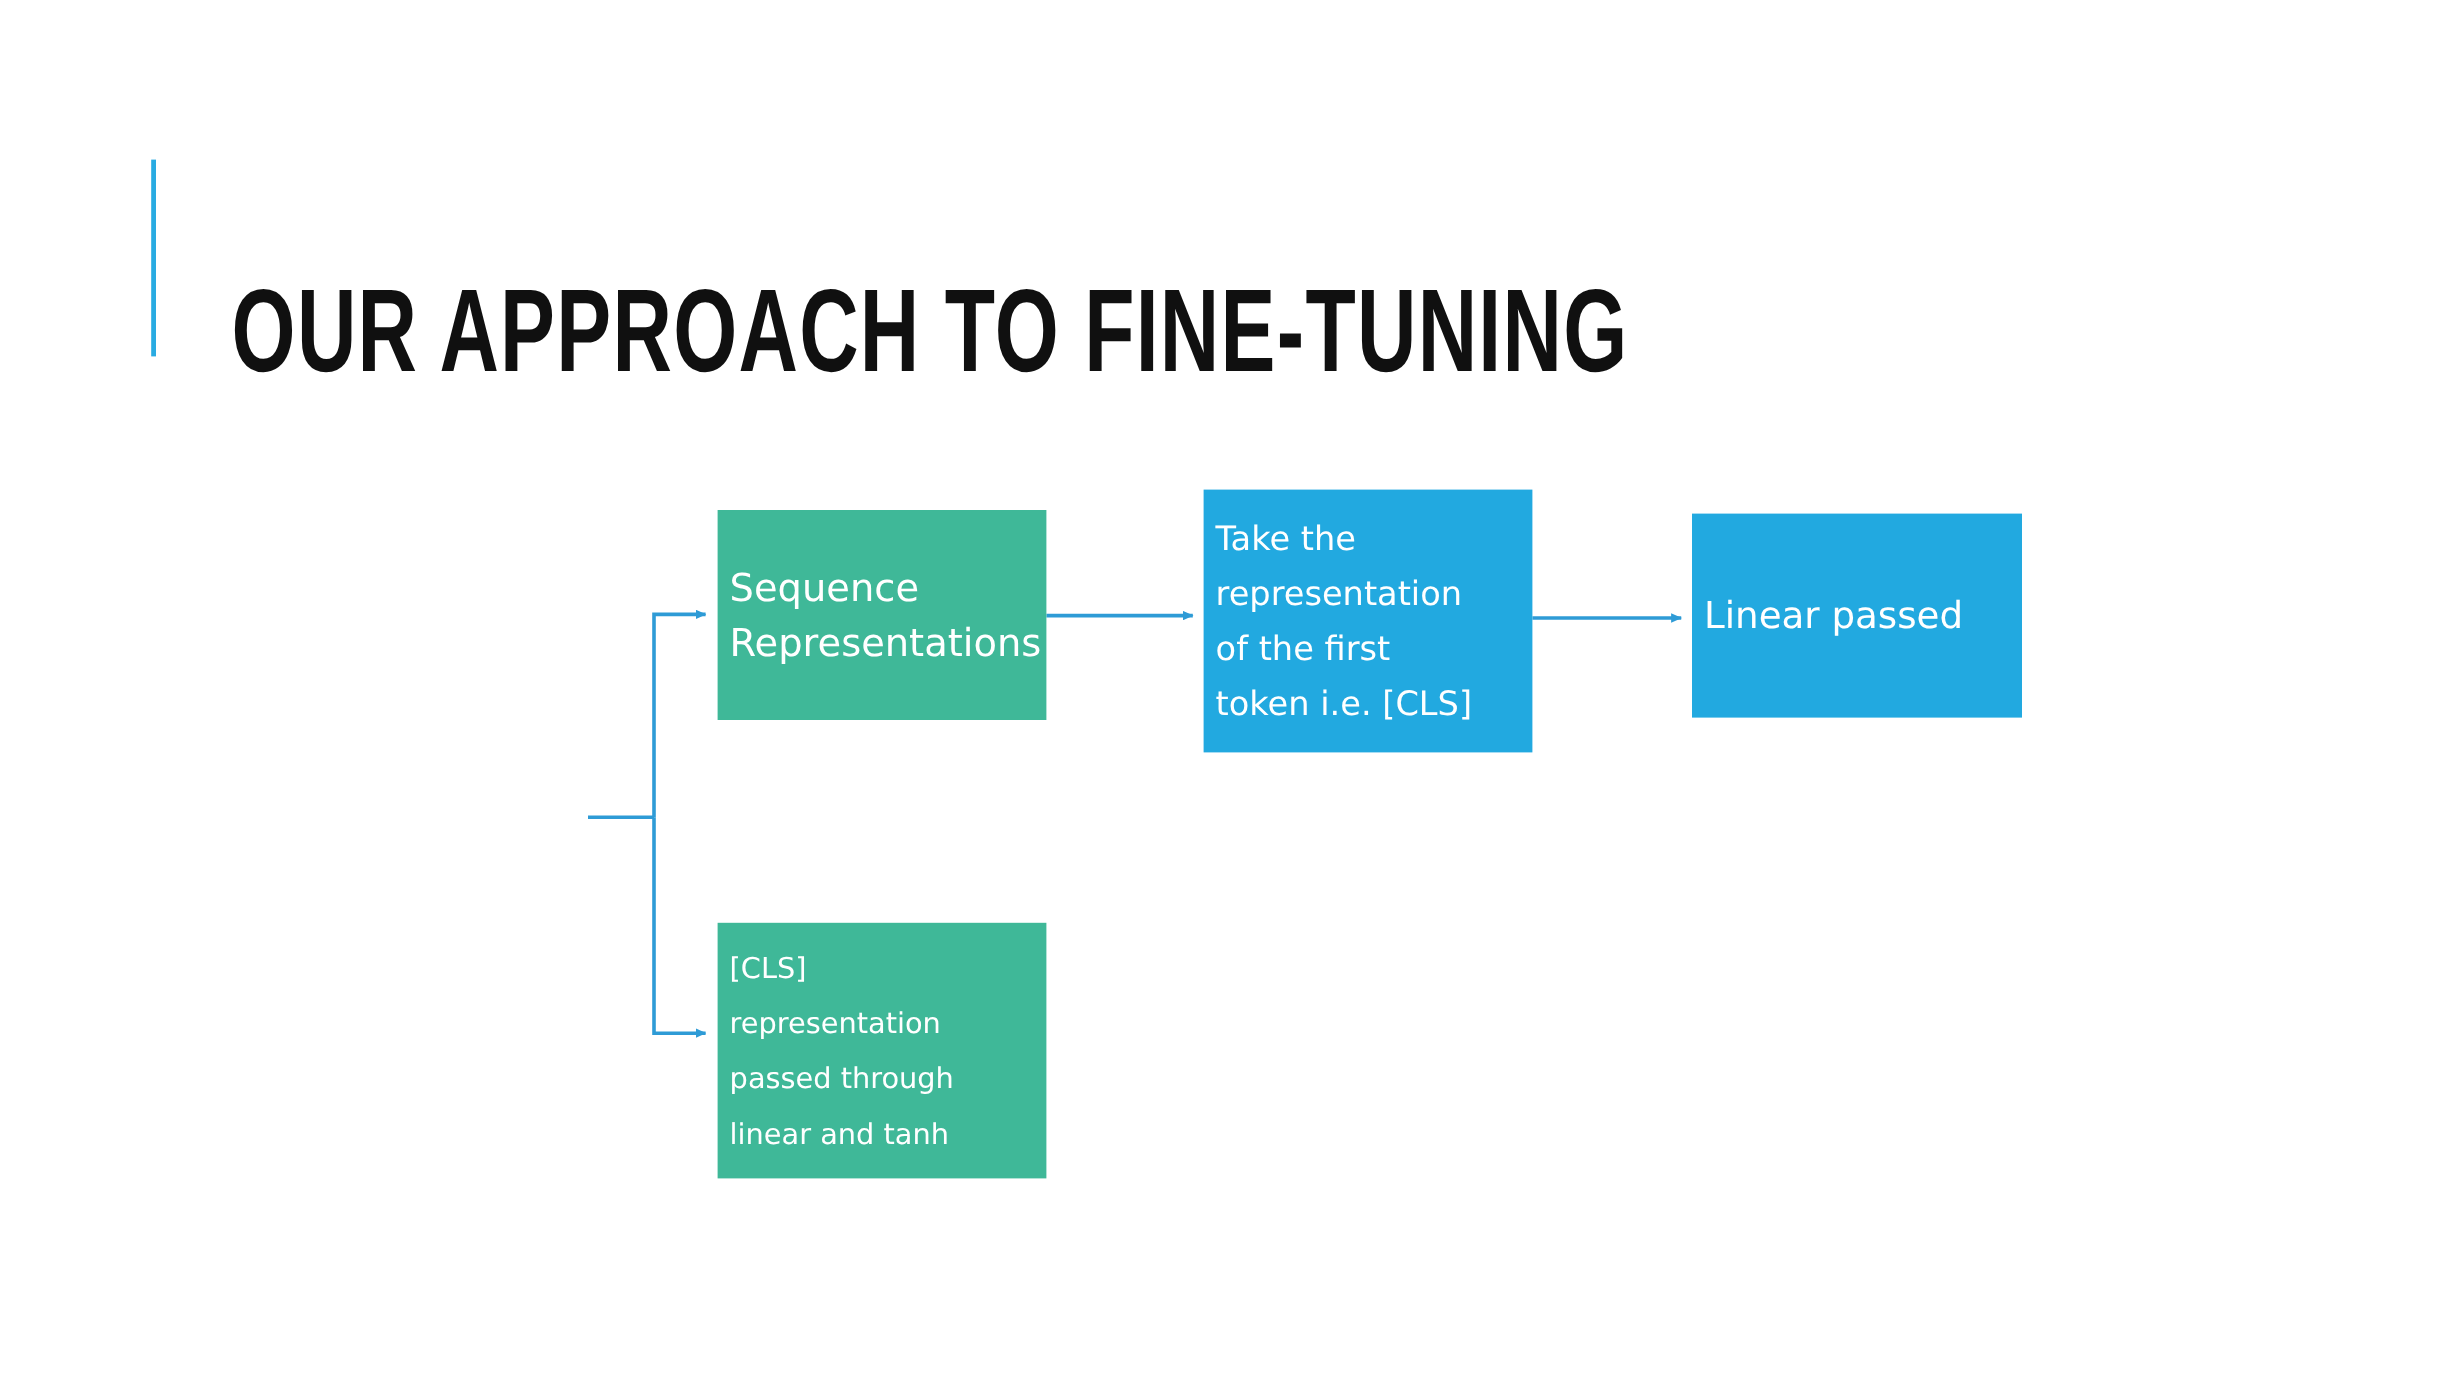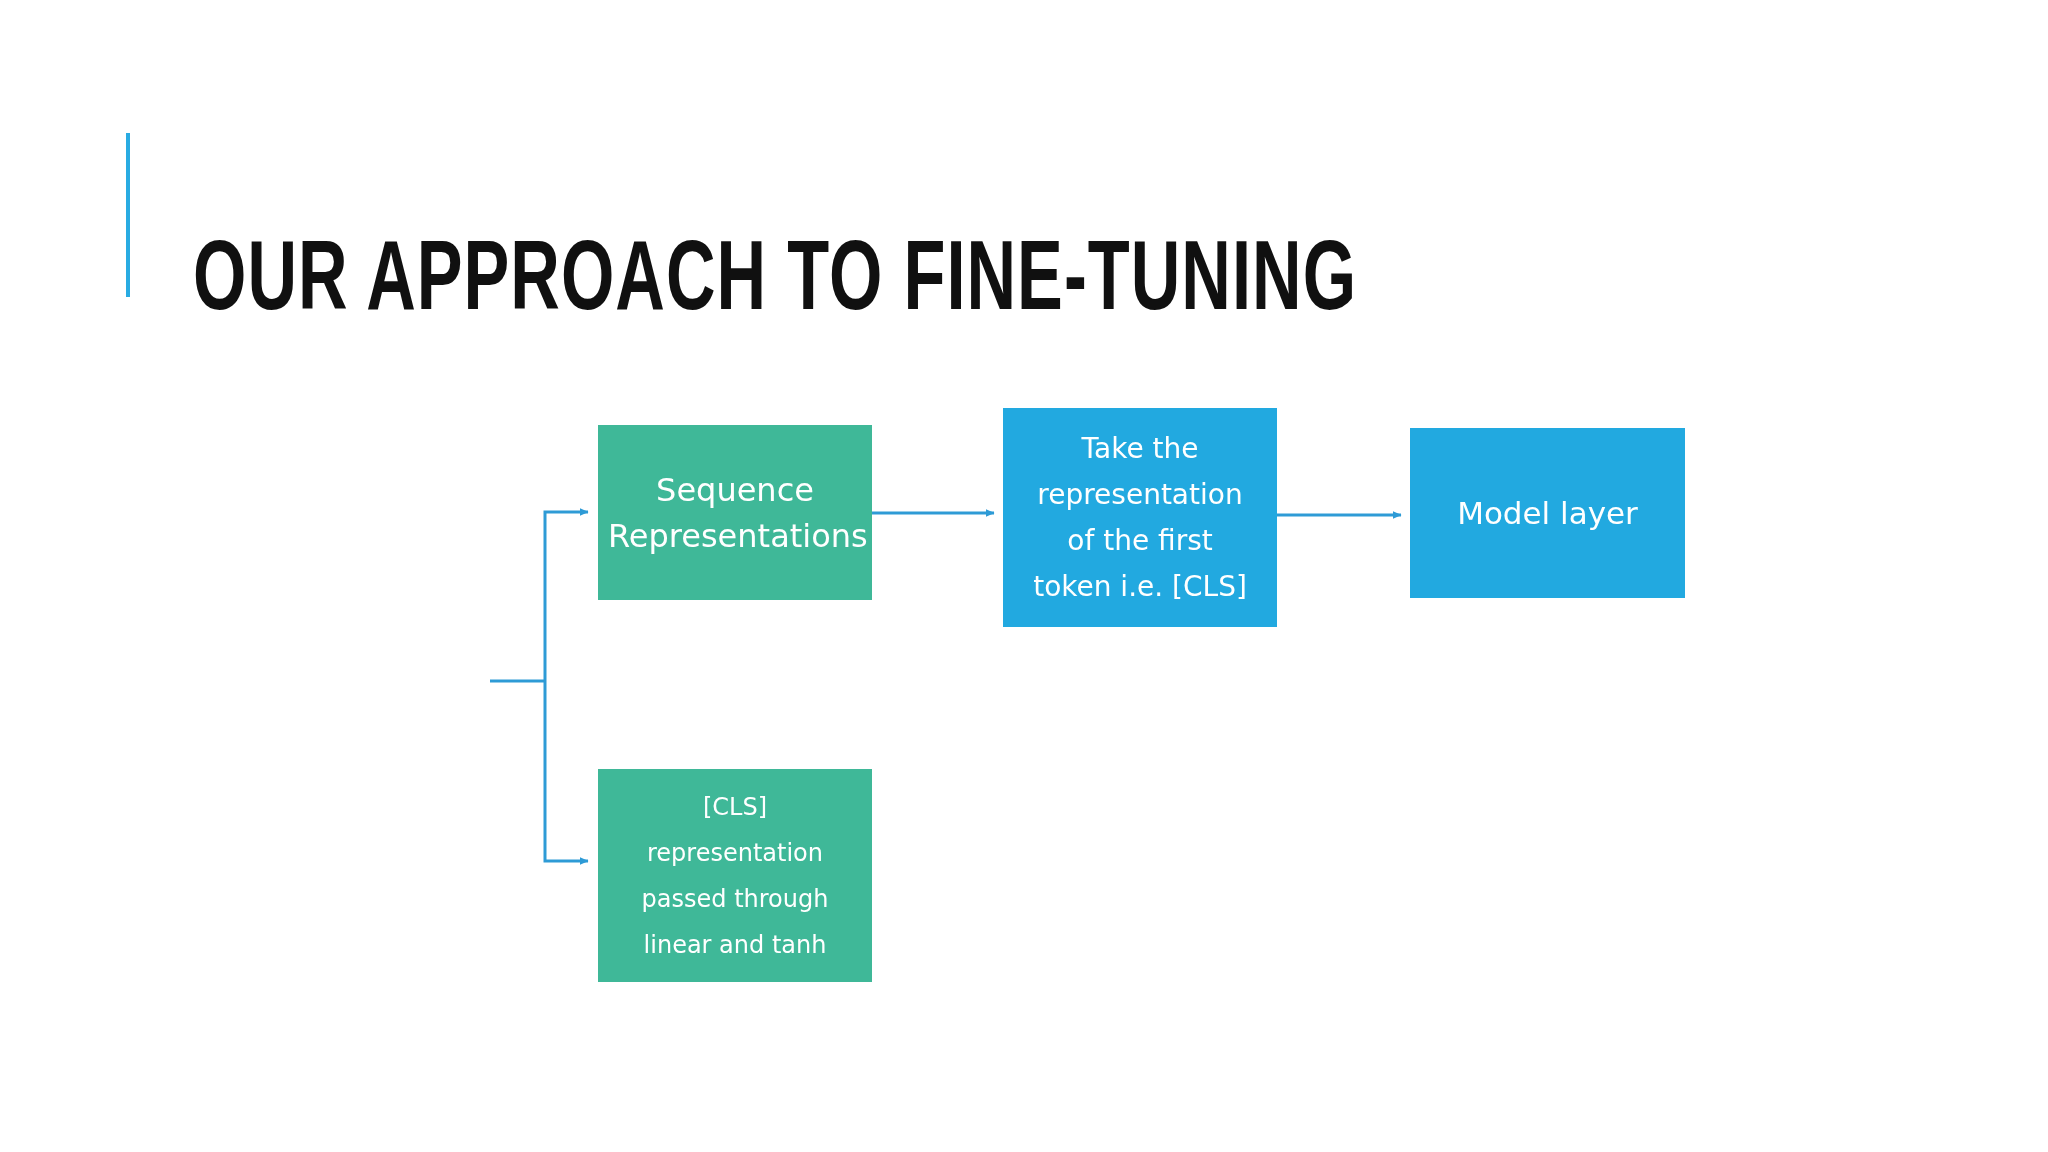--- a/index.html
+++ b/index.html
@@ -63,21 +63,21 @@
     height: 1152px;
     pointer-events: none;
   }
 
   
   .node {
     position: absolute;
     display: flex;
     align-items: center;
     justify-content: center;
-    text-align: center;
+    text-align: left;
     color: #ffffff;
     font-family: "DejaVu Sans", sans-serif;
     font-weight: 400;
     -webkit-font-smoothing: antialiased;
     box-sizing: border-box;
     padding: 4px 10px;
   }
   .node .node-label {
     display: block;
     width: 100%;
@@ -154,17 +154,17 @@
     </div>
 
     <div id="node-take-first-token" class="node node-blue">
       <span class="node-label">Take the
 representation
 of the first
 token i.e. [CLS]</span>
     </div>
 
     <div id="node-linear-layer" class="node node-blue">
-      <span class="node-label">Model layer</span>
+      <span class="node-label">Linear passed</span>
     </div>
 
   </div>
 </div>
 
 </body></html>

